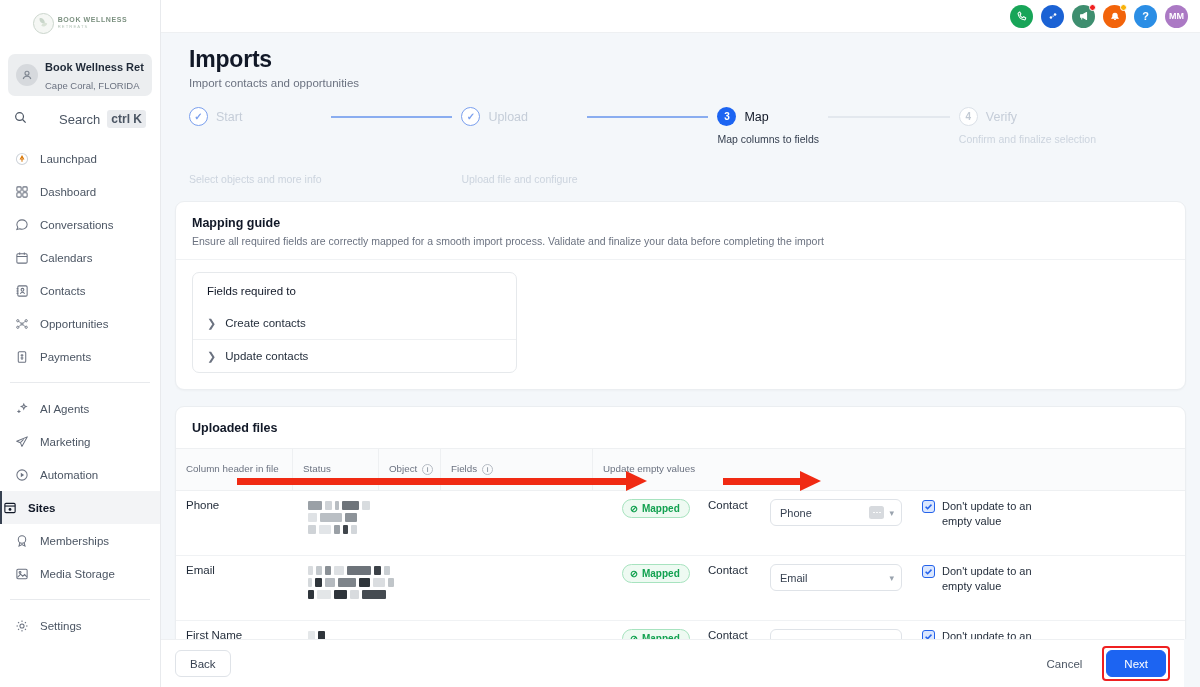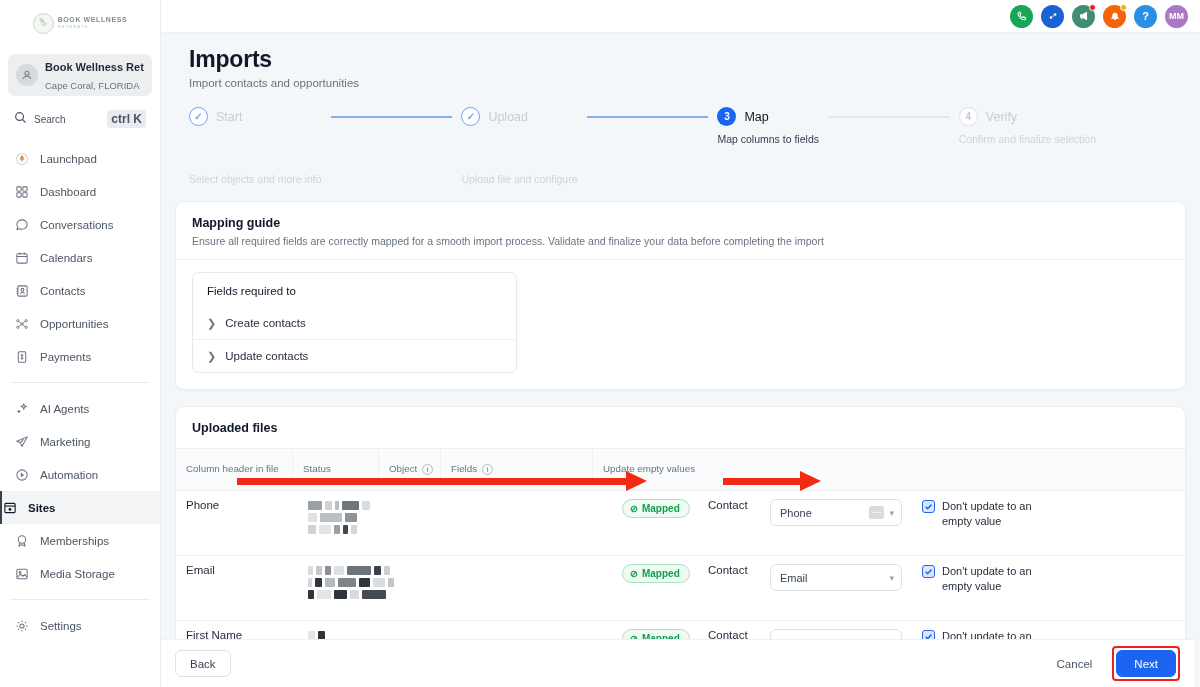--- a/index.html
+++ b/index.html
@@ -39,21 +39,21 @@
     display:flex; align-items:center; justify-content:center; flex: 0 0 22px;
   }
   .account-txt { overflow: hidden; }
   .account-name { font-size: 11px; font-weight: 700; color: #1f2937; white-space: nowrap; }
   .account-loc { font-size: 9.5px; color: #6b7280; white-space: nowrap; margin-top: 1px; }
 
   .search-row {
     margin: 10px 8px 0 8px; height: 26px; display: flex; align-items: center;
     gap: 7px; padding: 0 6px; cursor: pointer;
   }
-  .search-row .stxt { font-size: 10px; color: #4b5563; flex: 1; }
+  .search-row .stxt { font-size: 13px; color: #4b5563; flex: 1; text-align: right; }
   .kbd {
     font-size: 12px; color: #4b5563; background: #e9ebee;
     border-radius: 3px; padding: 2px 4px; font-weight: 700;
   }
 
   .nav { margin-top: 10px; display: flex; flex-direction: column; }
   .nav-group { display: flex; flex-direction: column; }
   .nav-sep { height: 1px; background: #e8eaed; margin: 9px 10px; }
   .nav-item {
     height: 33px; display: flex; align-items: center; gap: 11px;
@@ -191,21 +191,21 @@
   .chk {
     width: 13px; height: 13px; border-radius: 3px; border: 1.4px solid #2563eb;
     background: #dbe7fe; display: flex; align-items: center; justify-content: center;
     flex: 0 0 13px; margin-top: 1px; cursor: pointer;
   }
   .chk svg { display: block; }
   .chk-lbl { font-size: 11px; color: #1f2937; line-height: 1.35; max-width: 110px; }
 
   
   .footer {
-    position: absolute; bottom: 0; left: -161px; right: 6px; height: 48px;
+    position: absolute; bottom: 0; left: -161px; right: 16px; height: 48px;
     background: #ffffff; border-top: 1px solid #eef0f2;
     display: flex; align-items: center; padding: 0 14px 0 175px; z-index: 6;
   }
   .btn {
     border-radius: 6px; font-size: 11.5px; cursor: pointer; display: inline-flex;
     align-items: center; justify-content: center; height: 27px; padding: 0 14px;
   }
   .btn-back { border: 1px solid #dfe3e8; background: #fff; color: #374151; }
   .btn-cancel { background: transparent; color: #4b5563; border: none; }
   .btn-next { background: #1c64f2; color: #fff; border: 1px solid #1c64f2; font-weight: 400; padding: 0 17px; }

